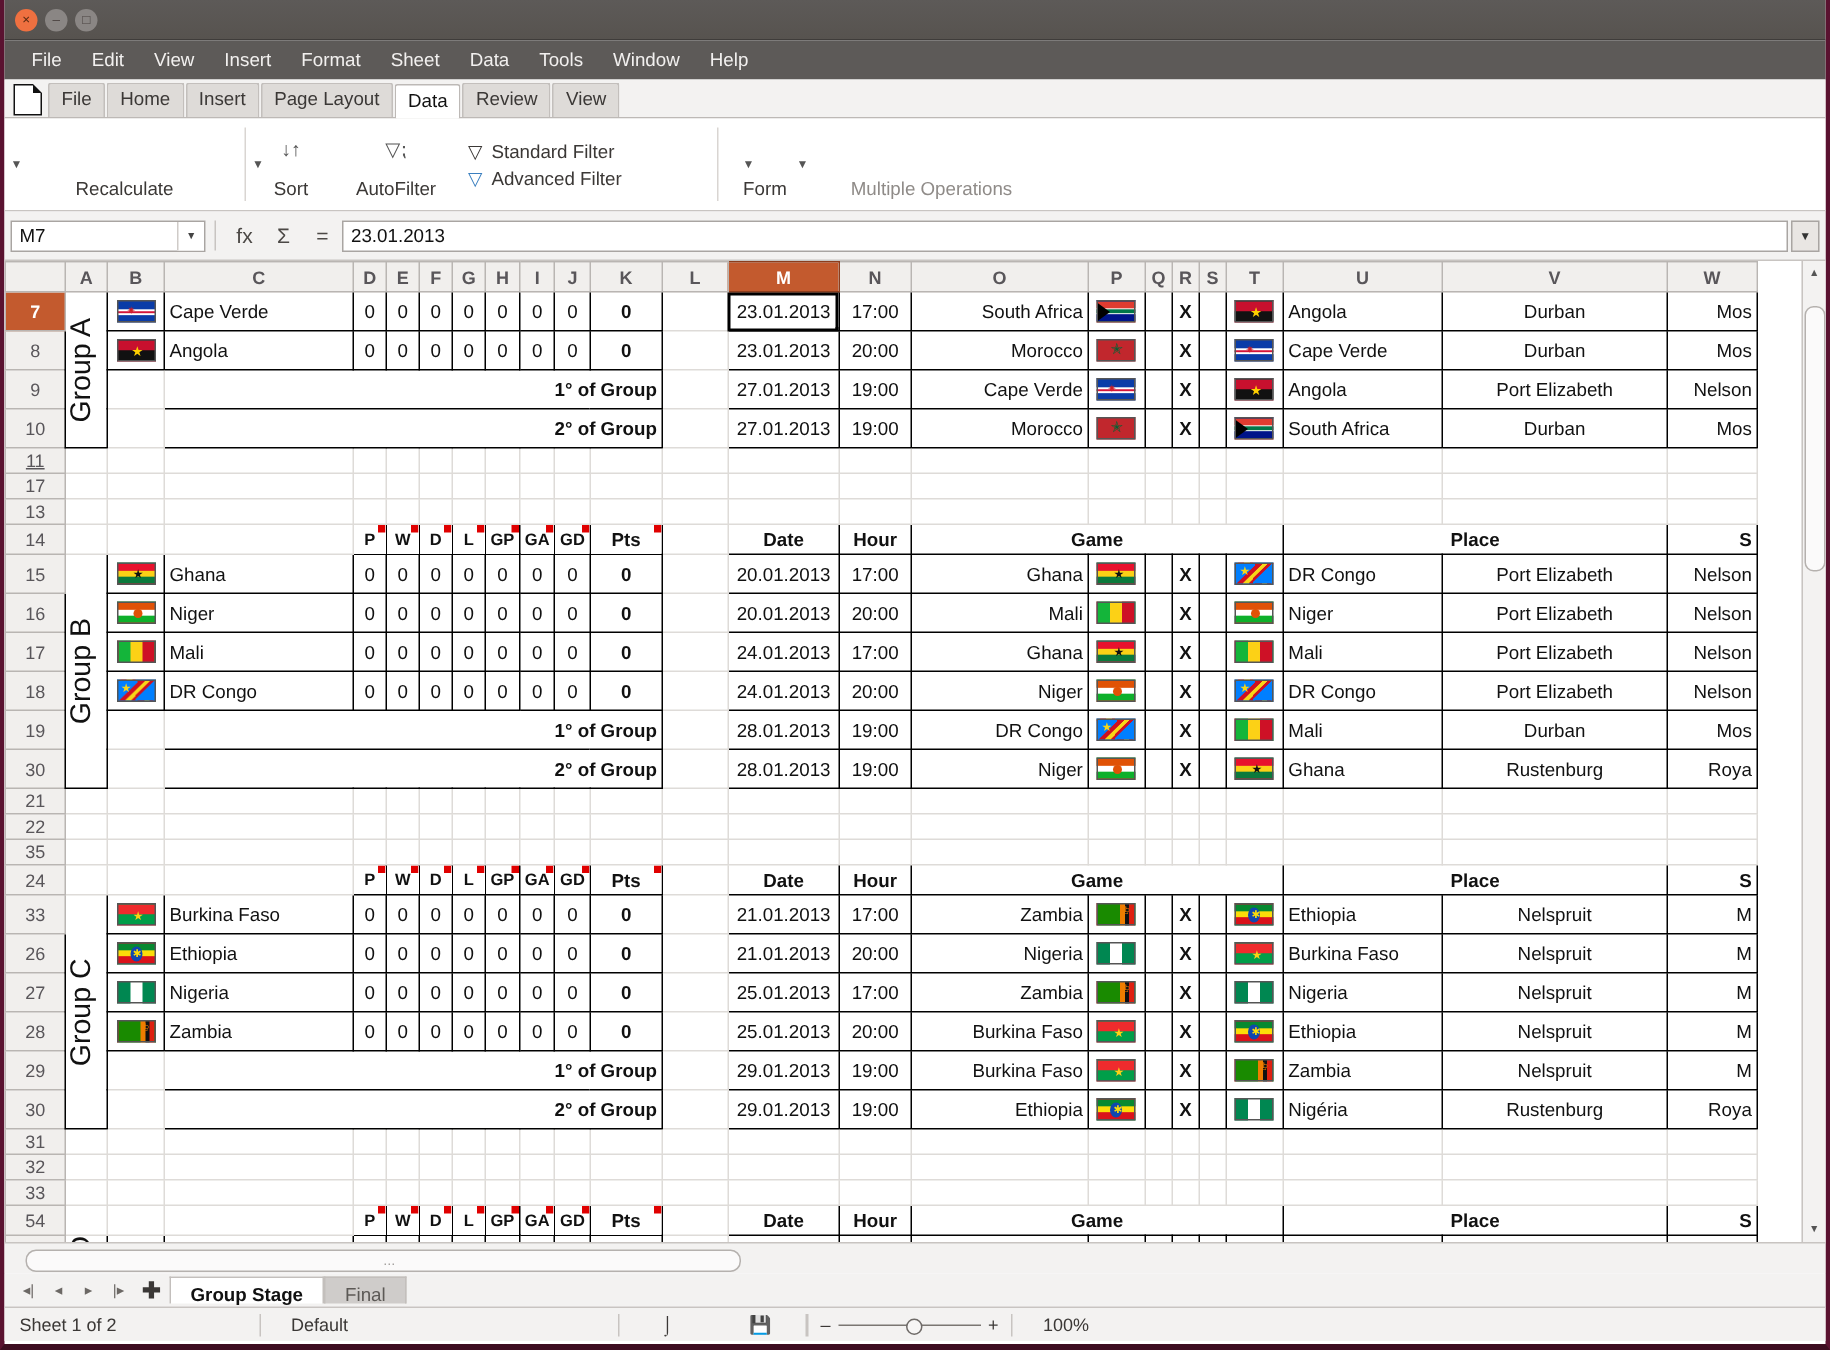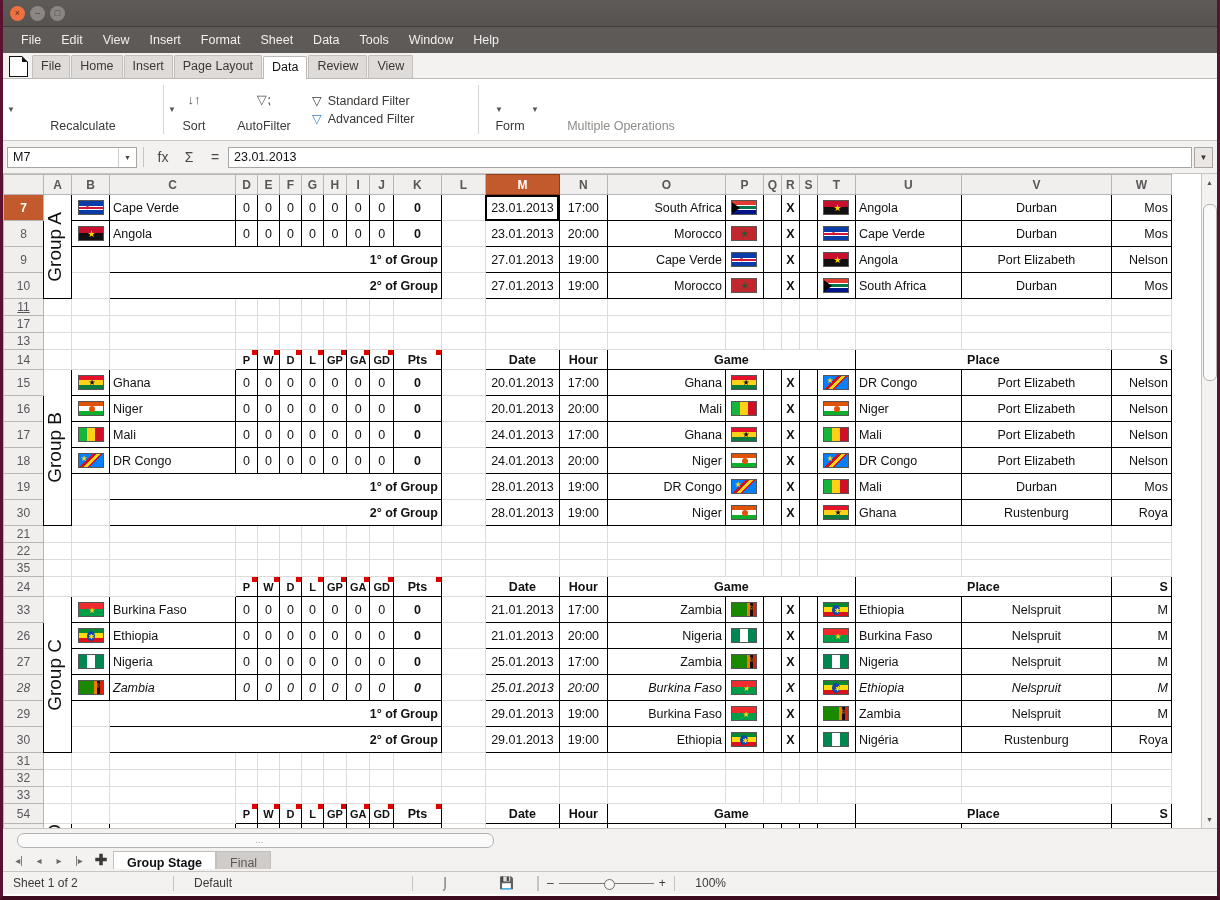--- a/index.html
+++ b/index.html
@@ -740,21 +740,21 @@
             <td class="cell b rt" style="width:118px;"><span>Zambia</span></td>
             <td class="cell b ctr" style="width:38px;padding:0;"><span class="flag" style="background:linear-gradient(90deg,#198a00 0 62%,#ef7d00 62% 74%,#111 74% 86%,#de2010 86% 100%);"><span style="position:absolute;left:15px;top:1px;color:#ef7d00;font-size:7px;line-height:7px;">♔</span></span></td>
             <td class="cell b" style="width:18px;"></td>
             <td class="cell b ctr bold" style="width:18px;">X</td>
             <td class="cell b" style="width:18px;"></td>
             <td class="cell b ctr" style="width:38px;padding:0;"><span class="flag" style="background:linear-gradient(90deg,#008751 0 33%,#fff 33% 66%,#008751 66% 100%);"></span></td>
             <td class="cell b" style="width:106px;"><span>Nigeria</span></td>
             <td class="cell b ctr" style="width:150px;">Nelspruit</td>
             <td class="cell b rt" style="width:60px;">M</td>
           </tr>
-          <tr style="height:26px;font-style:italic;">
+          <tr style="height:26px;">
             <td class="rhead" style="height:26px;">28</td>
             <td class="cell b ctr" style="width:38px;padding:0;"><span class="flag" style="background:linear-gradient(90deg,#198a00 0 62%,#ef7d00 62% 74%,#111 74% 86%,#de2010 86% 100%);"><span style="position:absolute;left:15px;top:1px;color:#ef7d00;font-size:7px;line-height:7px;">♔</span></span></td>
             <td class="cell b" style="width:126px;"><span class="fl-nm">Zambia</span></td>
             <td class="cell b ctr" style="width:22px;">0</td>
             <td class="cell b ctr" style="width:22px;">0</td>
             <td class="cell b ctr" style="width:22px;">0</td>
             <td class="cell b ctr" style="width:22px;">0</td>
             <td class="cell b ctr" style="width:22px;">0</td>
             <td class="cell b ctr" style="width:22px;">0</td>
             <td class="cell b ctr" style="width:22px;">0</td>

